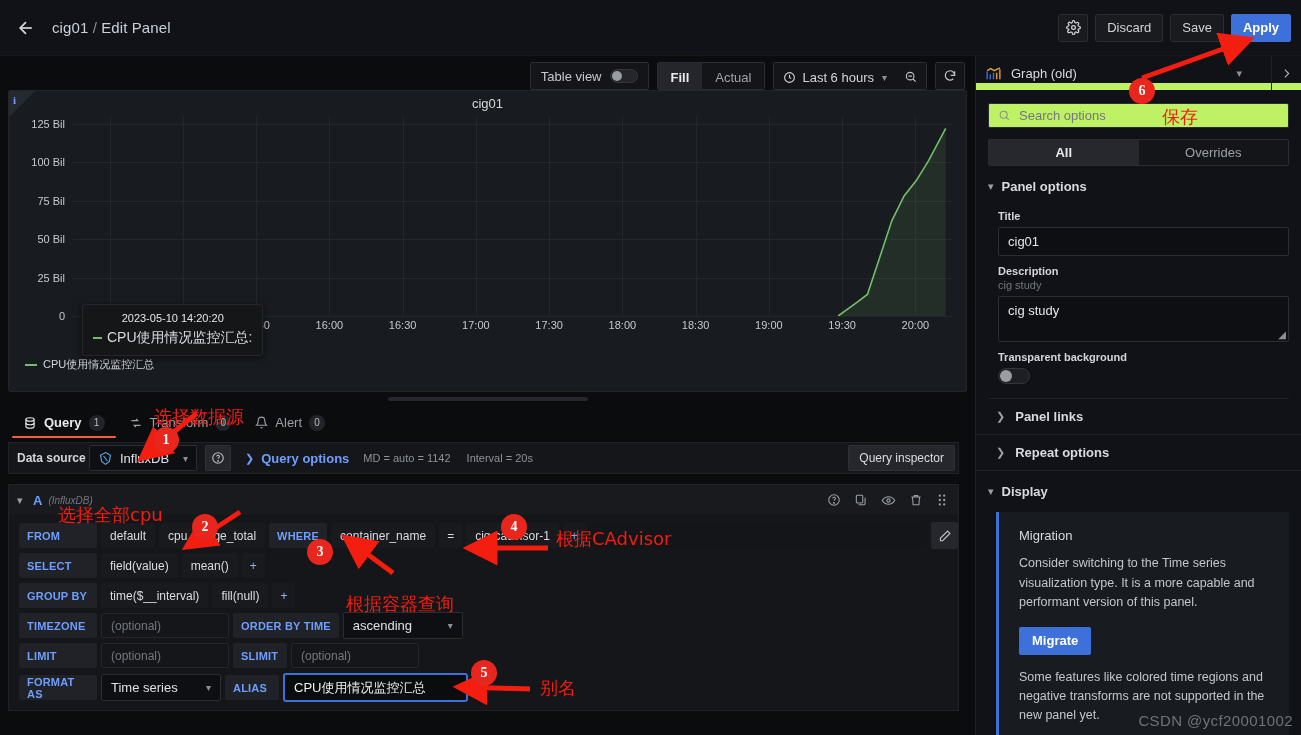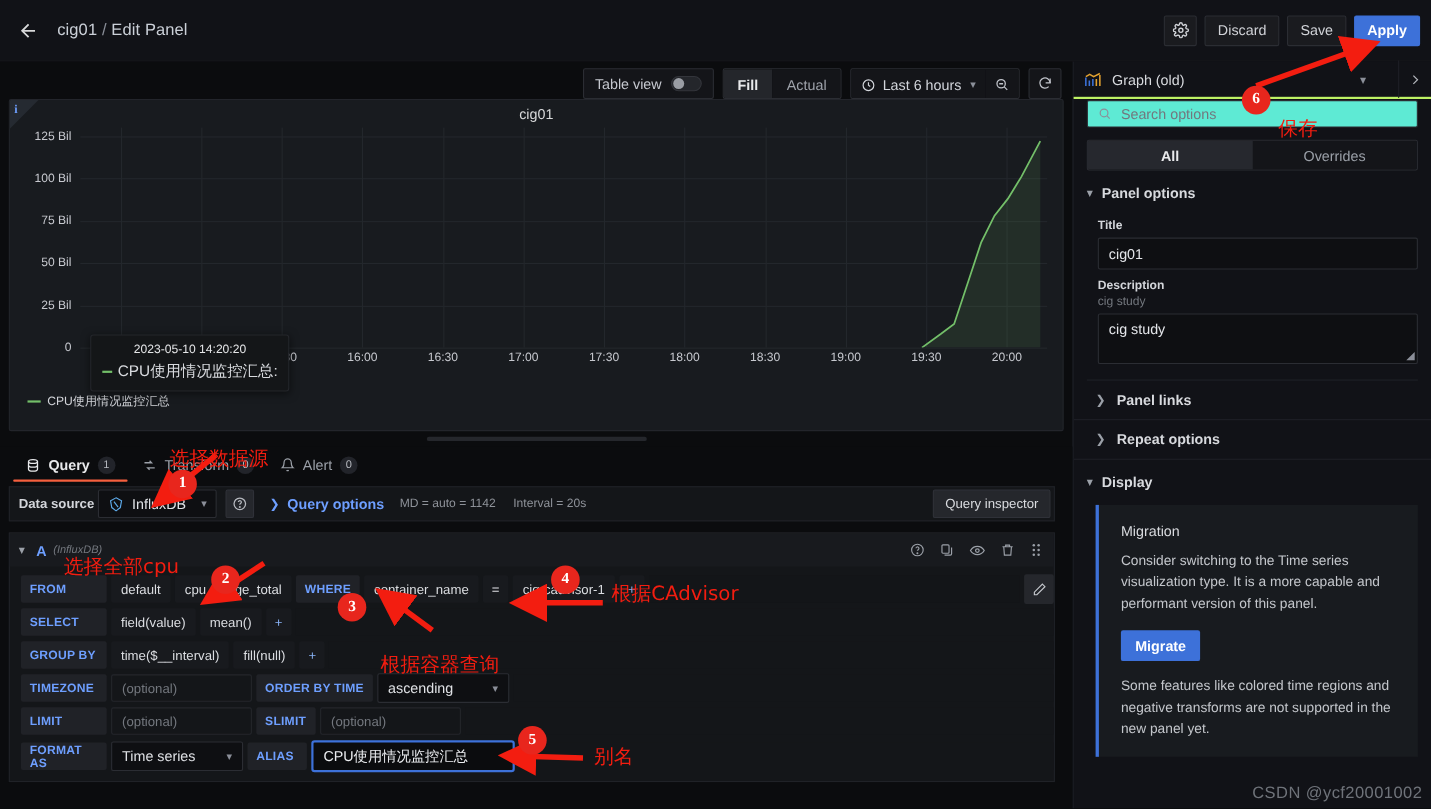--- a/index.html
+++ b/index.html
@@ -272,39 +272,39 @@
     background: #0b0c0e; border: 2px solid #3d71d9; border-radius: 3px;
     font-size: 13px; color: #eceef1; cursor: text;
   }
   .q-key.sub {
     width: auto; min-width: 54px; margin-left: 4px;
     justify-content: flex-start;
   }
 
   
   .viz-picker {
-    height: 34px; display: flex; align-items: center;
-    border-bottom: 2px solid #bef264;
+    height: 34px; display: flex; 
+    border-bottom: 7px solid #bef264;
     gap: 20px;
   }
   .viz-main {
     flex: 1 1 auto; display: flex; align-items: center; gap: 9px;
     height: 34px; padding: 0 9px; cursor: pointer; min-width: 0;
   }
   .viz-name { font-size: 13px; color: #d8dade; white-space: nowrap; overflow: hidden; }
   .viz-caret { margin-left: auto; color: #8b8f99; font-size: 11px; }
   .viz-next {
     width: 30px; height: 34px;
     display: flex; align-items: center; justify-content: center;
     border-left: 1px solid #1f2026; color: #b4b7bd; cursor: pointer;
   }
   .opt-search {
-    margin: 1px 12px 0; height: 25px;
+    margin: 13px 12px 0; height: 25px;
     display: flex; align-items: center; gap: 8px; padding: 0 9px;
-    background: #5eead4; border: 1px solid #2b2d33; border-radius: 2px;
+    background: #bef264; border: 1px solid #2b2d33; border-radius: 2px;
     cursor: text;
   }
   .opt-search .ph { font-size: 13px; color: #73777e; }
   .all-over {
     margin: 11px 12px 0; height: 28px;
     display: flex; border: 1px solid #2b2d33; border-radius: 2px; overflow: hidden;
   }
   .ao-btn {
     flex: 1 1 50%; display: flex; align-items: center; justify-content: center;
     font-size: 13px; color: #9ba0a8; background: #141519; cursor: pointer;
@@ -760,20 +760,26 @@
 
         <div class="opt-field">
           <div class="opt-label">Description</div>
           <div class="opt-sub">cig study</div>
           <div class="opt-textarea">
             <span>cig study</span>
             <span class="grip">◢</span>
           </div>
         </div>
 
+        <div class="opt-field">
+          <div class="opt-label">Transparent background</div>
+          <div class="opt-toggle">
+            <span class="knob"></span>
+          </div>
+        </div>
 
         <div class="opt-div"></div>
 
         <div class="opt-row-collapse">
           <span class="chev">❯</span>
           <span class="t">Panel links</span>
         </div>
         <div class="opt-row-collapse">
           <span class="chev">❯</span>
           <span class="t">Repeat options</span>

